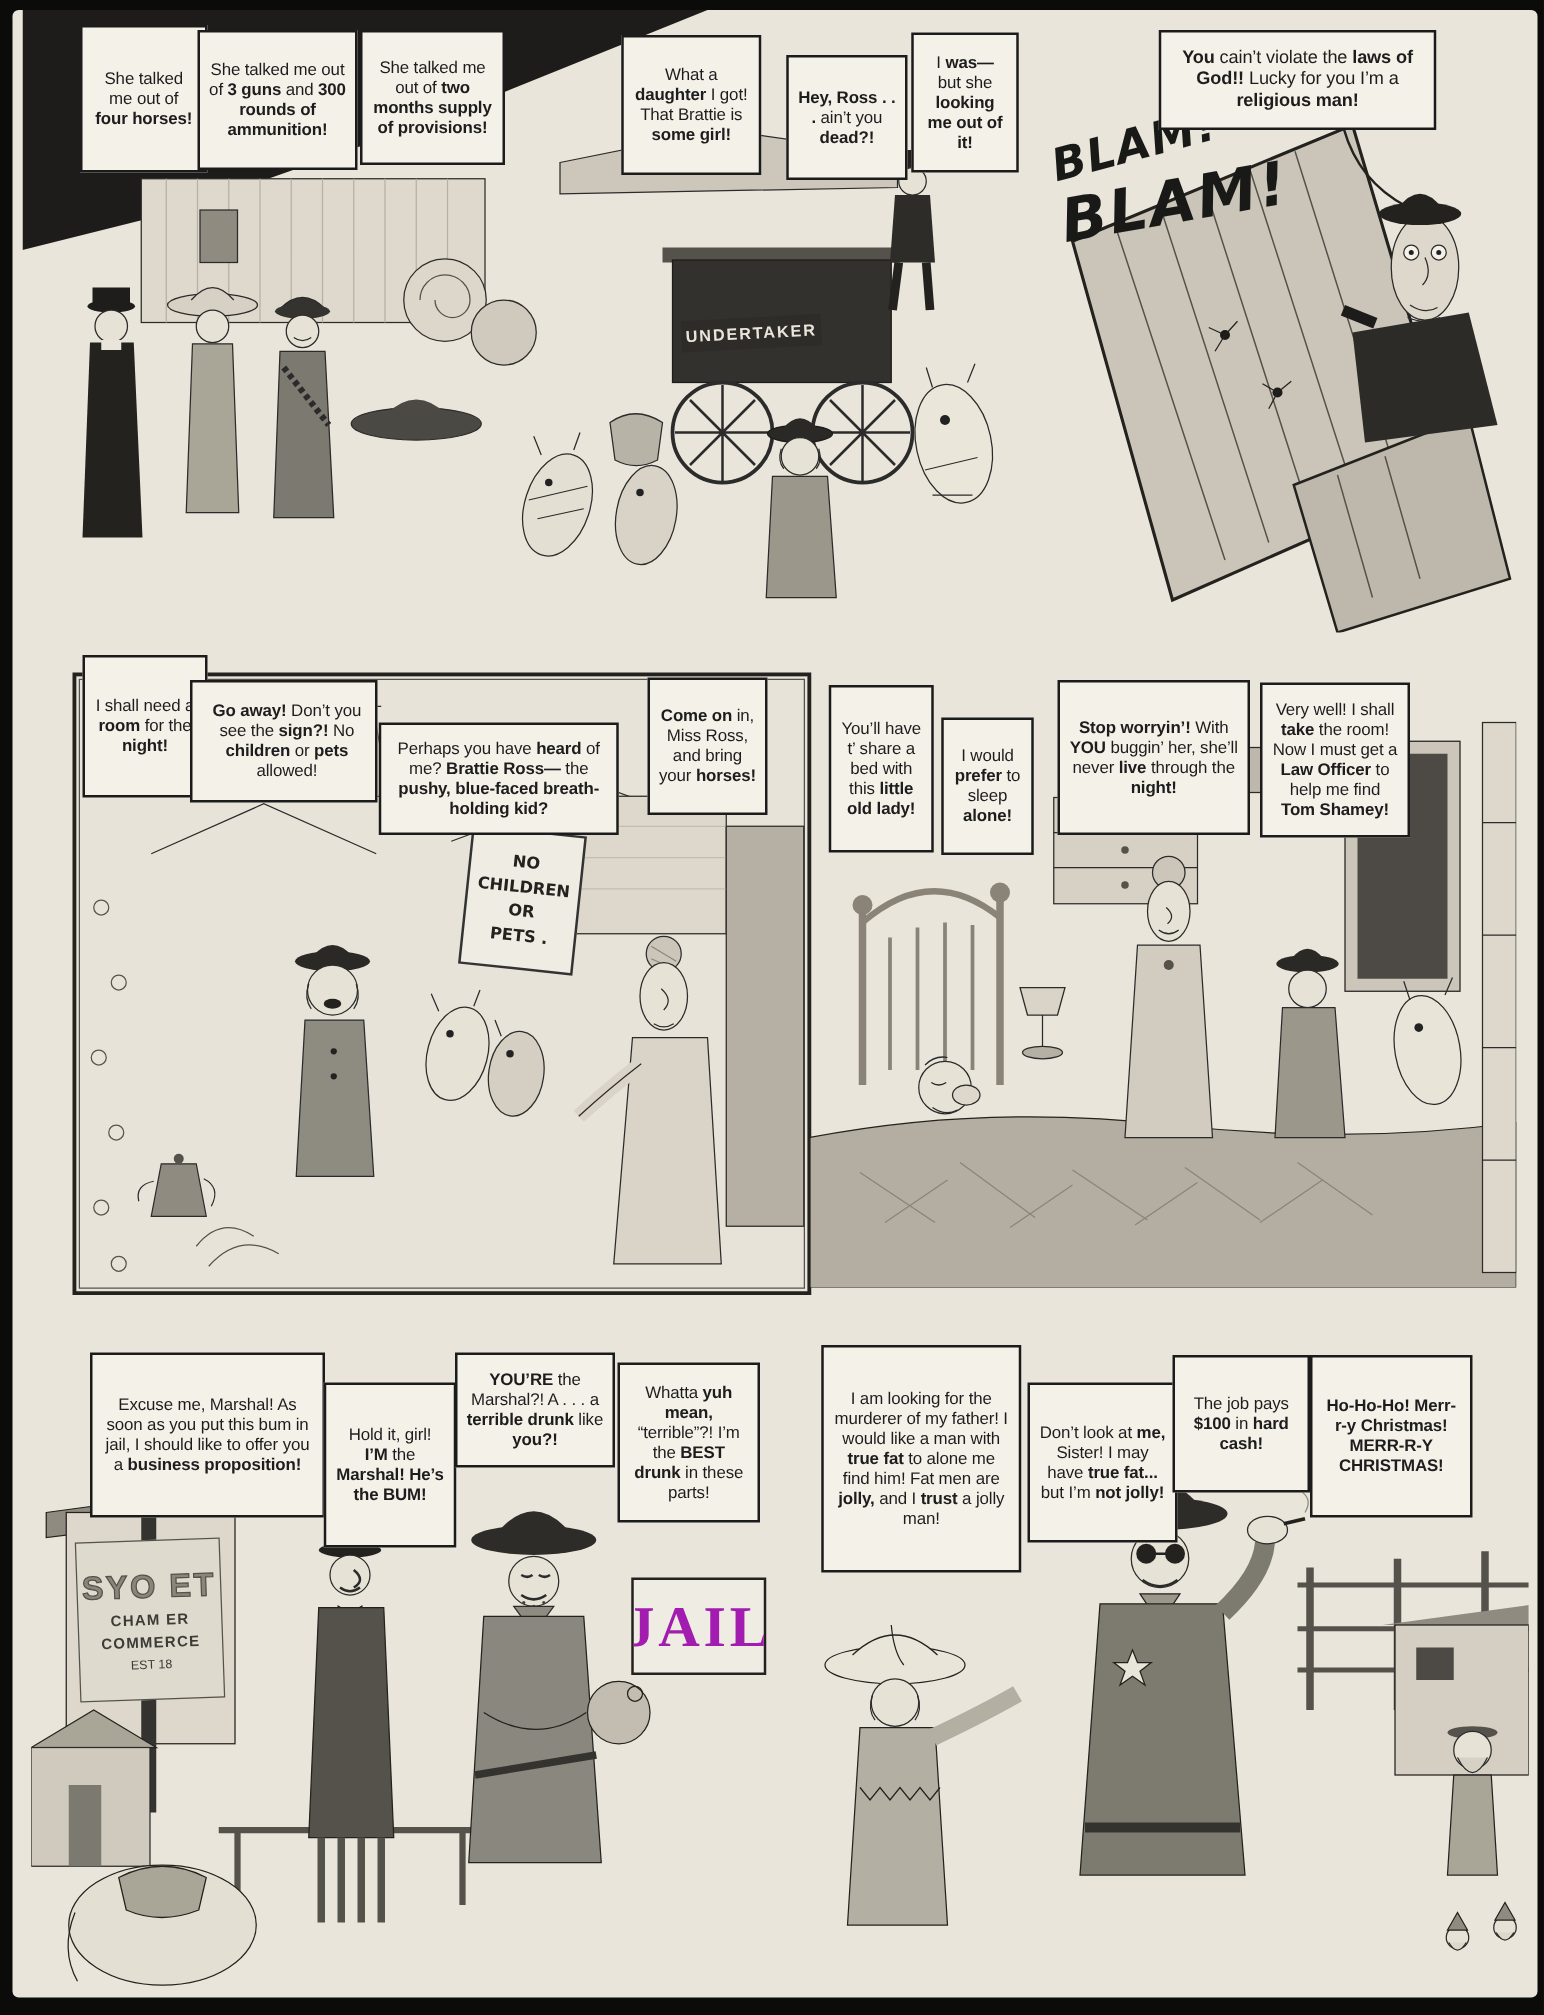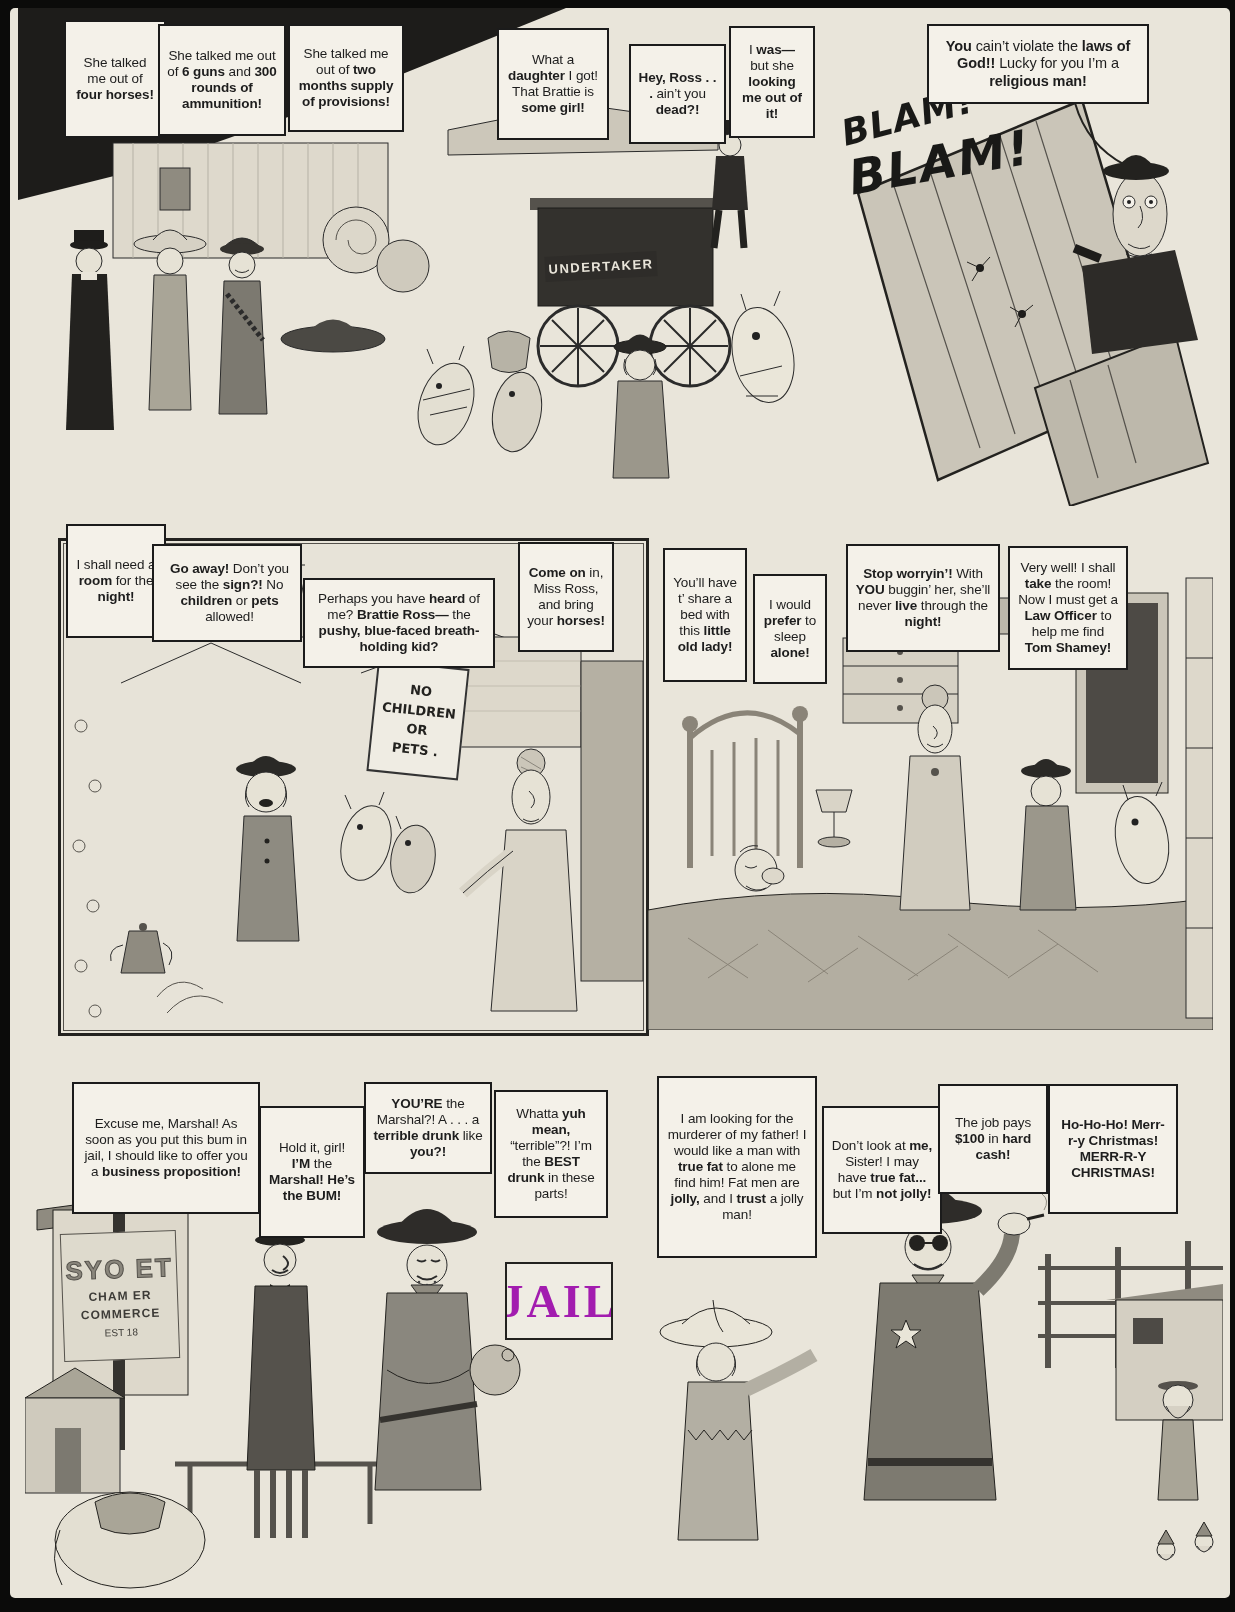--- a/index.html
+++ b/index.html
@@ -23,21 +23,21 @@
   #b5{left:629px;top:44px;width:97px;height:100px;}
   #b6{left:729px;top:26px;width:86px;height:112px;}
   #b7{left:927px;top:24px;width:222px;height:80px;font-size:14.5px;}
   
   #b8{left:66px;top:524px;width:100px;height:114px;}
   #b9{left:152px;top:544px;width:150px;height:98px;padding-left:12px;}
   #b10{left:303px;top:578px;width:192px;height:90px;}
   #b11{left:518px;top:542px;width:96px;height:110px;}
   #b12{left:663px;top:548px;width:84px;height:134px;}
   #b13{left:753px;top:574px;width:74px;height:110px;}
-  #b14{left:846px;top:544px;width:154px;height:108px;}
+  #b14{left:846px;top:544px;width:154px;height:124px;}
   #b15{left:1008px;top:546px;width:120px;height:124px;}
   
   #b16{left:72px;top:1082px;width:188px;height:132px;}
   #b17{left:259px;top:1106px;width:106px;height:132px;}
   #b18{left:364px;top:1082px;width:128px;height:92px;}
   #b19{left:494px;top:1090px;width:114px;height:128px;}
   #b20{left:657px;top:1076px;width:160px;height:182px;}
   #b21{left:822px;top:1106px;width:120px;height:128px;}
   #b22{left:938px;top:1084px;width:110px;height:110px;}
   #b23{left:1048px;top:1084px;width:130px;height:130px;}
@@ -392,21 +392,21 @@
     <span class="sml">EST 18</span>
   </div>
 
   <div class="sfx" id="sfx1">BLAM!</div>
   <div class="sfx" id="sfx2">BLAM!</div>
 
   <div class="bub" id="b1">
       <div><span>She talked me out of </span><b>four horses!</b></div>
     </div>
   <div class="bub" id="b2">
-      <div><span>She talked me out of </span><b>6 guns</b><span> and </span><b>300 rounds of ammunition!</b></div>
+      <div><span>She talked me out of </span><b>3 guns</b><span> and </span><b>300 rounds of ammunition!</b></div>
     </div>
   <div class="bub" id="b3">
       <div><span>She talked me out of </span><b>two months supply of provisions!</b></div>
     </div>
   <div class="bub" id="b4">
       <div><span>What a </span><b>daughter</b><span> I got! That Brattie is </span><b>some girl!</b></div>
     </div>
   <div class="bub" id="b5">
       <div><b>Hey, Ross . . . </b><span>ain’t you </span><b>dead?!</b></div>
     </div>

